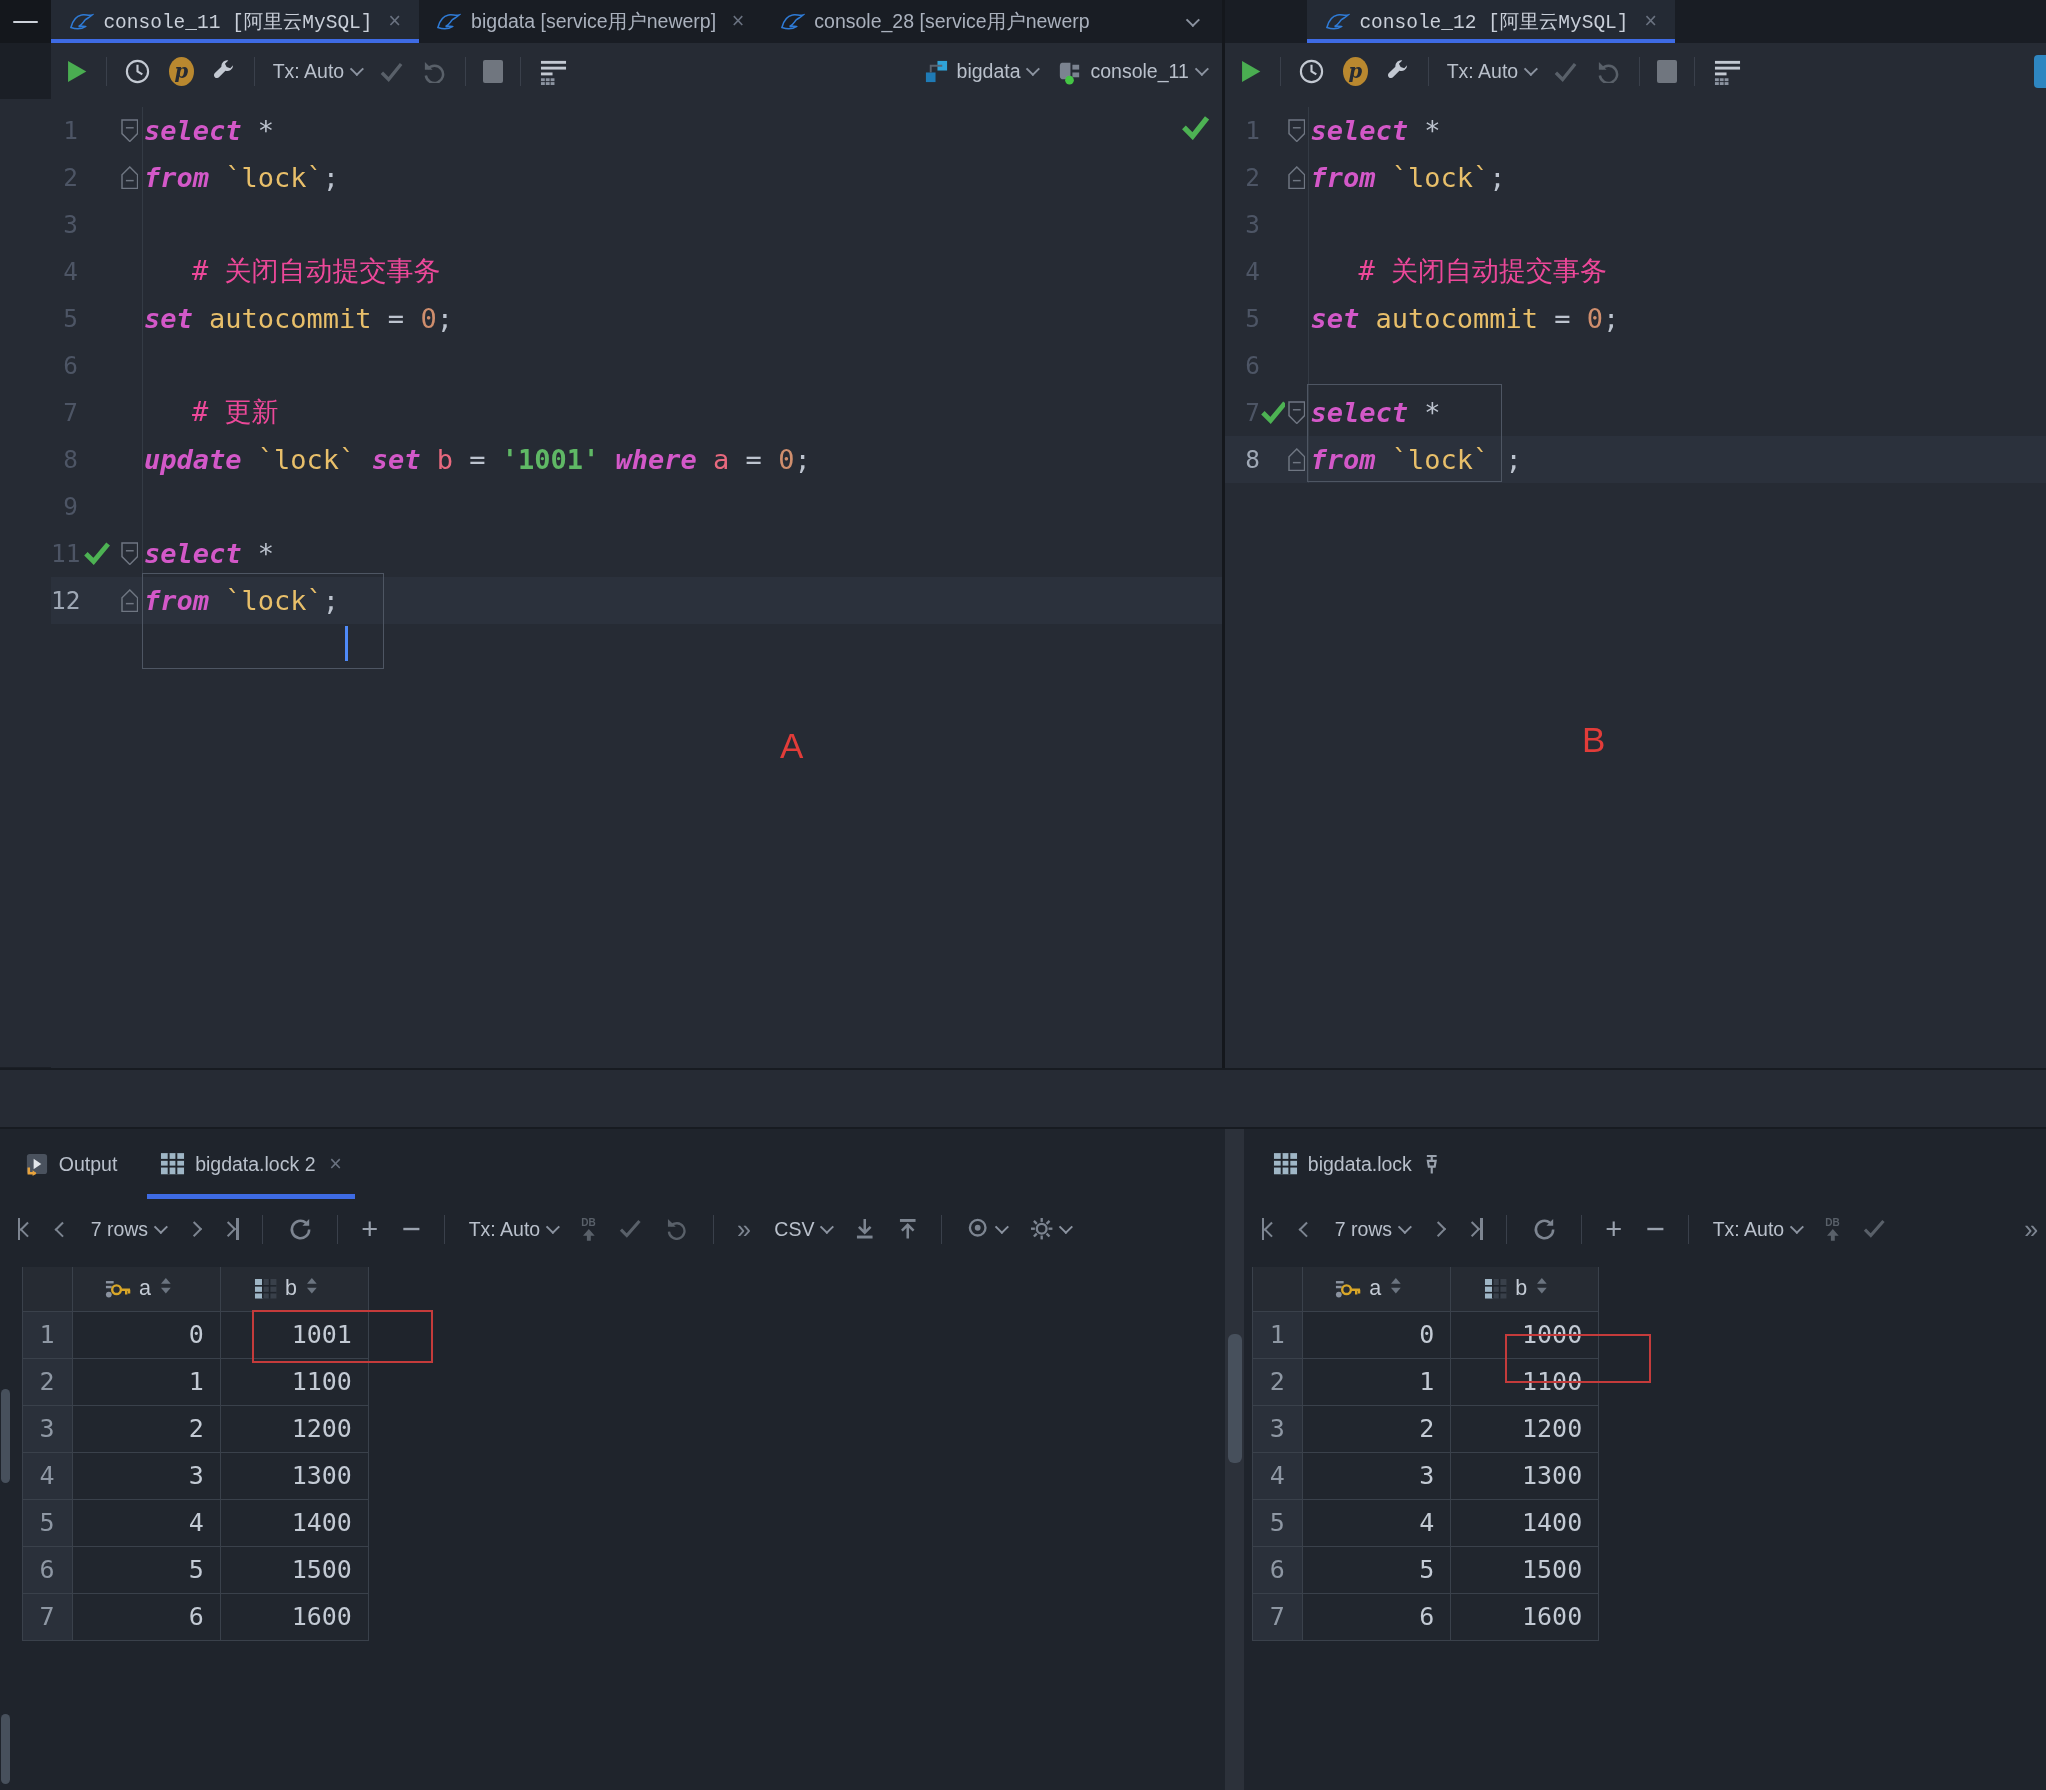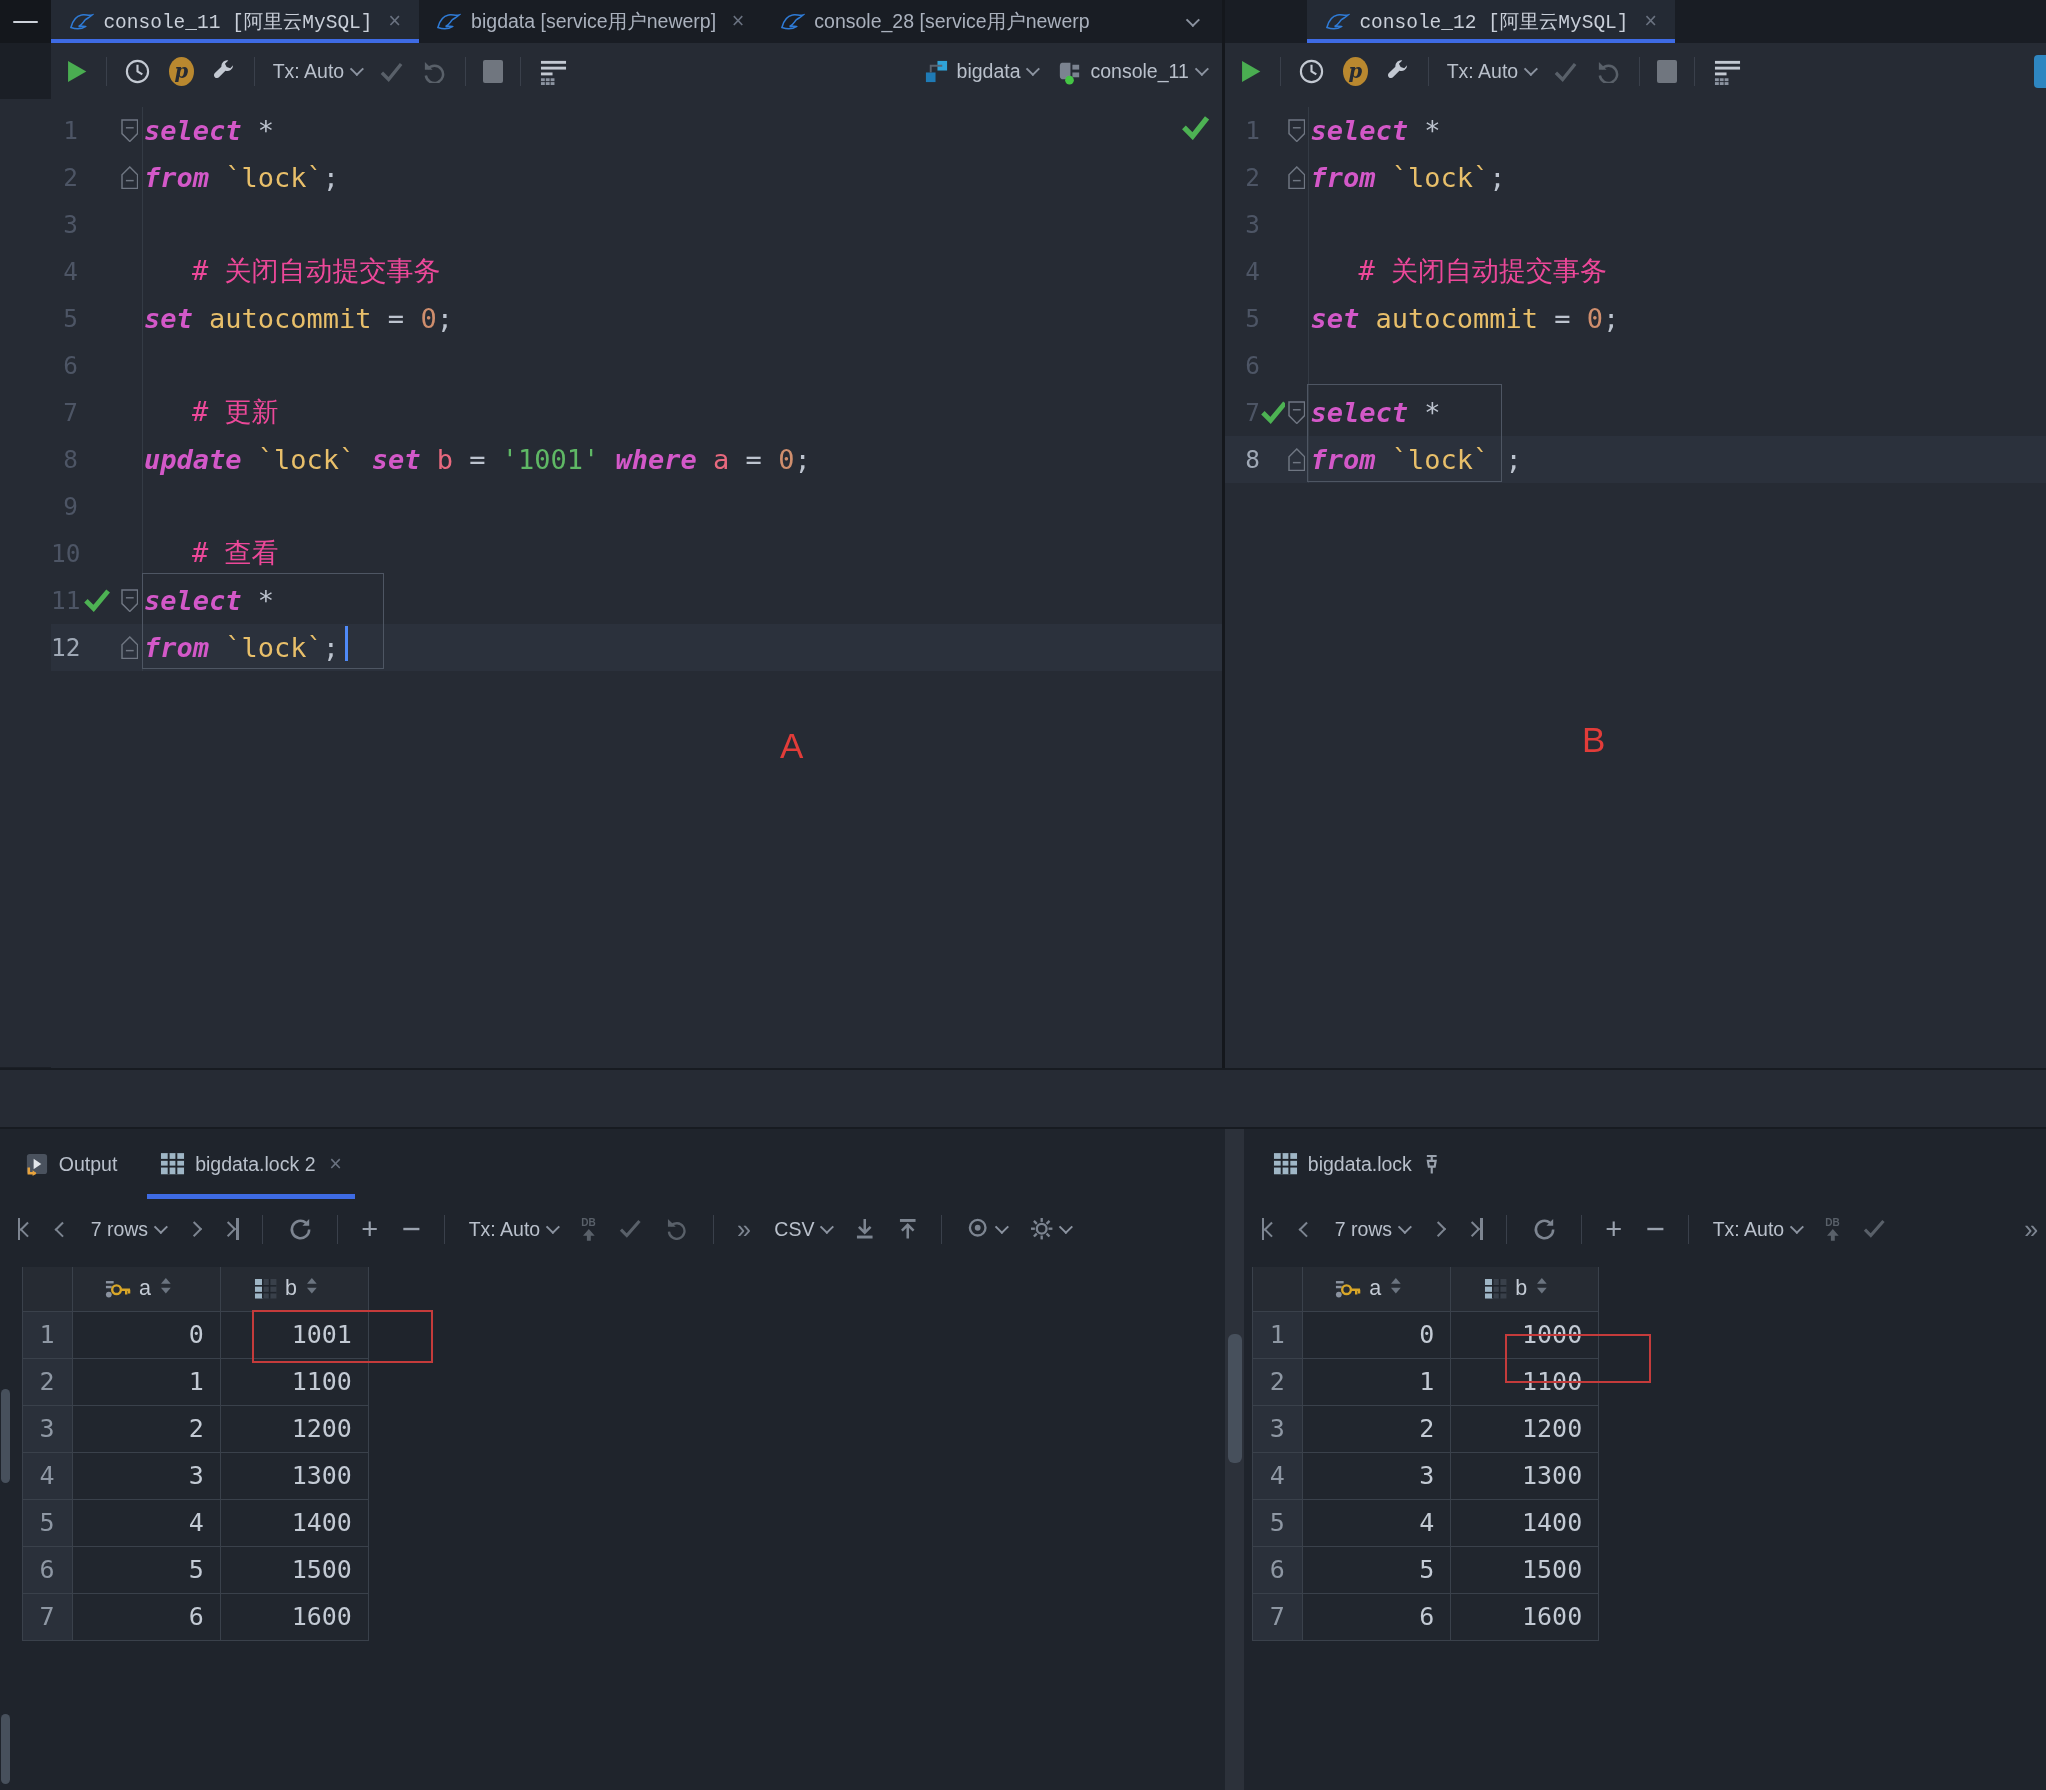--- a/index.html
+++ b/index.html
@@ -45,21 +45,21 @@
   #ed-left { left:0; width:1222px; padding-left:51px; }
   #ed-left .lnum { width:27px; }
   #ed-right { left:1225px; width:821px; }
   #ed-right .lnum { width:35px; }
   #ed-right .gcheck { width:25px; }
   #ed-right .fold { width:23.4px; }
   .tk-kw { color:#d358c8; font-style:italic; font-weight:600; }
   .tk-id { color:#e8bf6a; }
   .tk-pl { color:#bdc4cf; }
   .tk-num { color:#cf8e6d; }
-  .tk-str { color:#5fb865; }
+  .tk-str { color:#5fb865;font-weight:bold; }
   .tk-col { color:#e8697e; }
   .tk-cm { color:#ec4899;margin-left:48px; }
   .stmt-box { position:absolute; border:1px solid #4e5663; pointer-events:none; }
   .caret { position:absolute; width:2.9px; height:35px; background:#4f8af8; }
   .bigcheck { position:absolute; }
   .ann { position:absolute; font-size:35px; color:#e23c39; }
   
   .band { position:absolute; left:0; top:1068px; width:2046px; height:61px; background:#262b34;
           border-top:2px solid #171b21; border-bottom:2px solid #171b21; }
   
@@ -333,26 +333,20 @@
         <span class="fold"></span>
         <span class="codeline"><span class="tk-kw">update</span><span class="tk-pl"> </span><span class="tk-id">`lock`</span><span class="tk-pl"> </span><span class="tk-kw">set</span><span class="tk-pl"> </span><span class="tk-col">b</span><span class="tk-pl"> = </span><span class="tk-str">'1001'</span><span class="tk-pl"> </span><span class="tk-kw">where</span><span class="tk-pl"> </span><span class="tk-col">a</span><span class="tk-pl"> = </span><span class="tk-num">0</span><span class="tk-pl">;</span></span>
       </div>
       <div class="edrow">
         <span class="lnum">9</span>
         <span class="gcheck"></span>
         <span class="fold"></span>
         <span class="codeline"></span>
       </div>
       <div class="edrow">
-        <span class="lnum">10</span>
-        <span class="gcheck"></span>
-        <span class="fold"></span>
-        <span class="codeline"><span class="tk-cm"># 查看</span></span>
-      </div>
-      <div class="edrow">
         <span class="lnum">11</span>
         <span class="gcheck">
           <svg width="29" height="24.4" viewBox="0 0 30 25">
             <path d="M3 13l8 8 15-18" stroke="#4db253" stroke-width="5" fill="none"></path>
           </svg>
         </span>
         <span class="fold">
           <svg width="17.6" height="23.4" viewBox="0 0 18 24">
             <path d="M1 1h16v14l-8 8-8-8z" fill="none" stroke="#6f7682" stroke-width="1.5"></path>
             <line x1="5" y1="9" x2="13" y2="9" stroke="#6f7682" stroke-width="1.5"></line>

